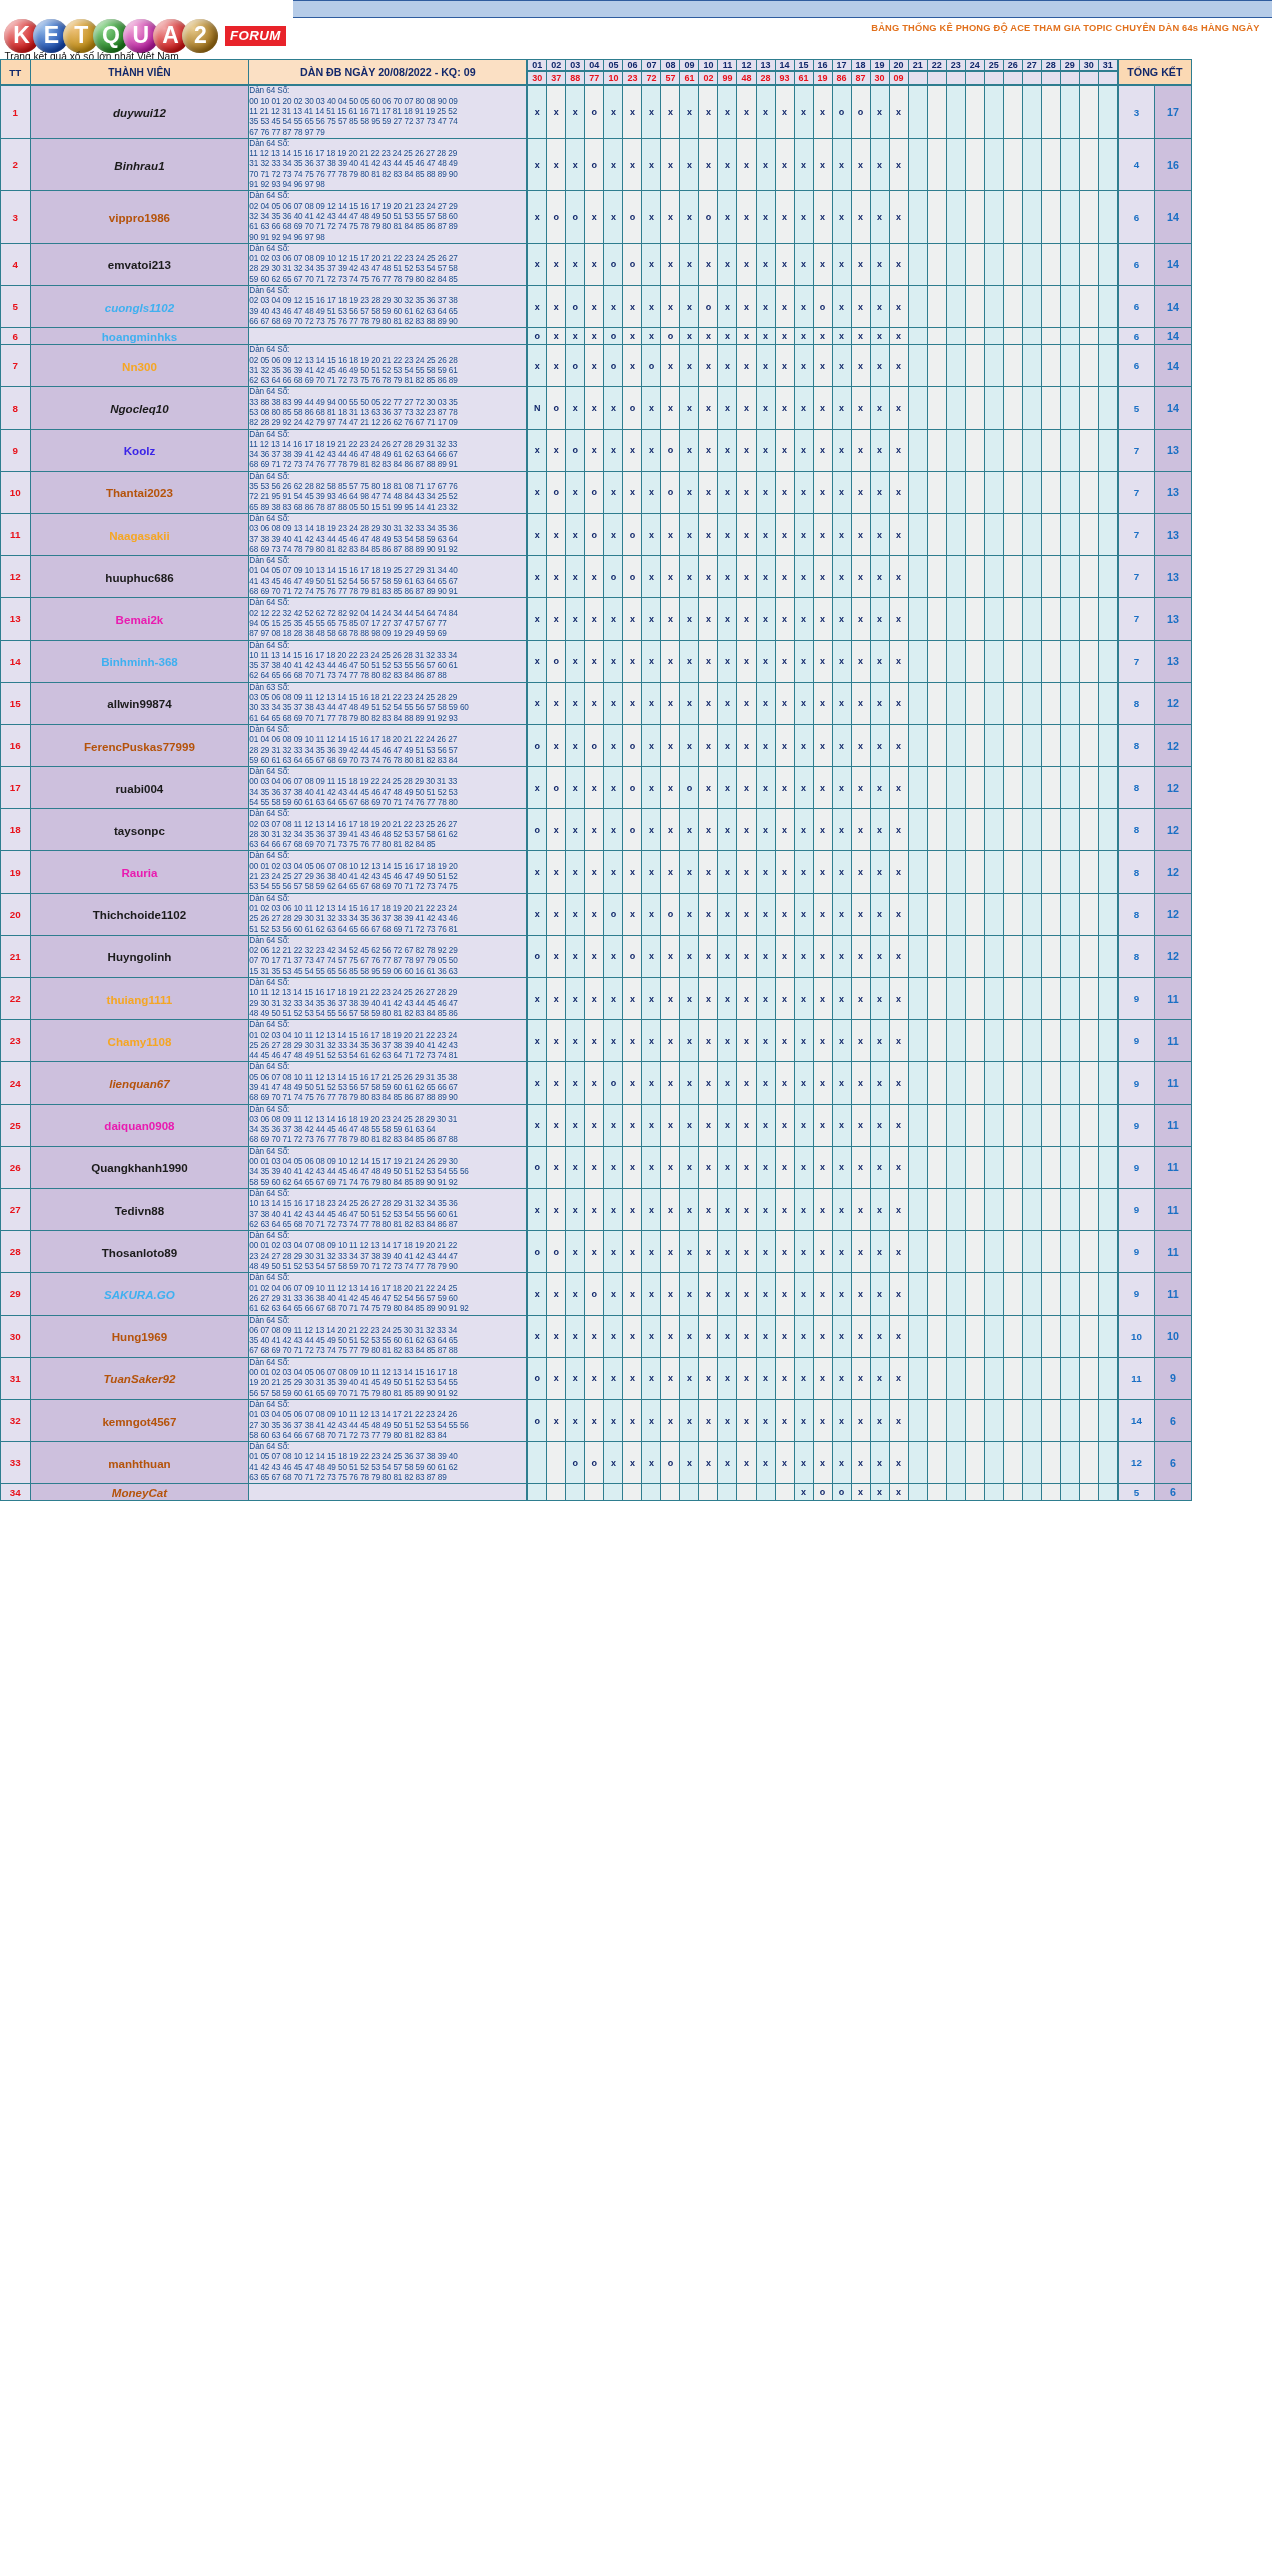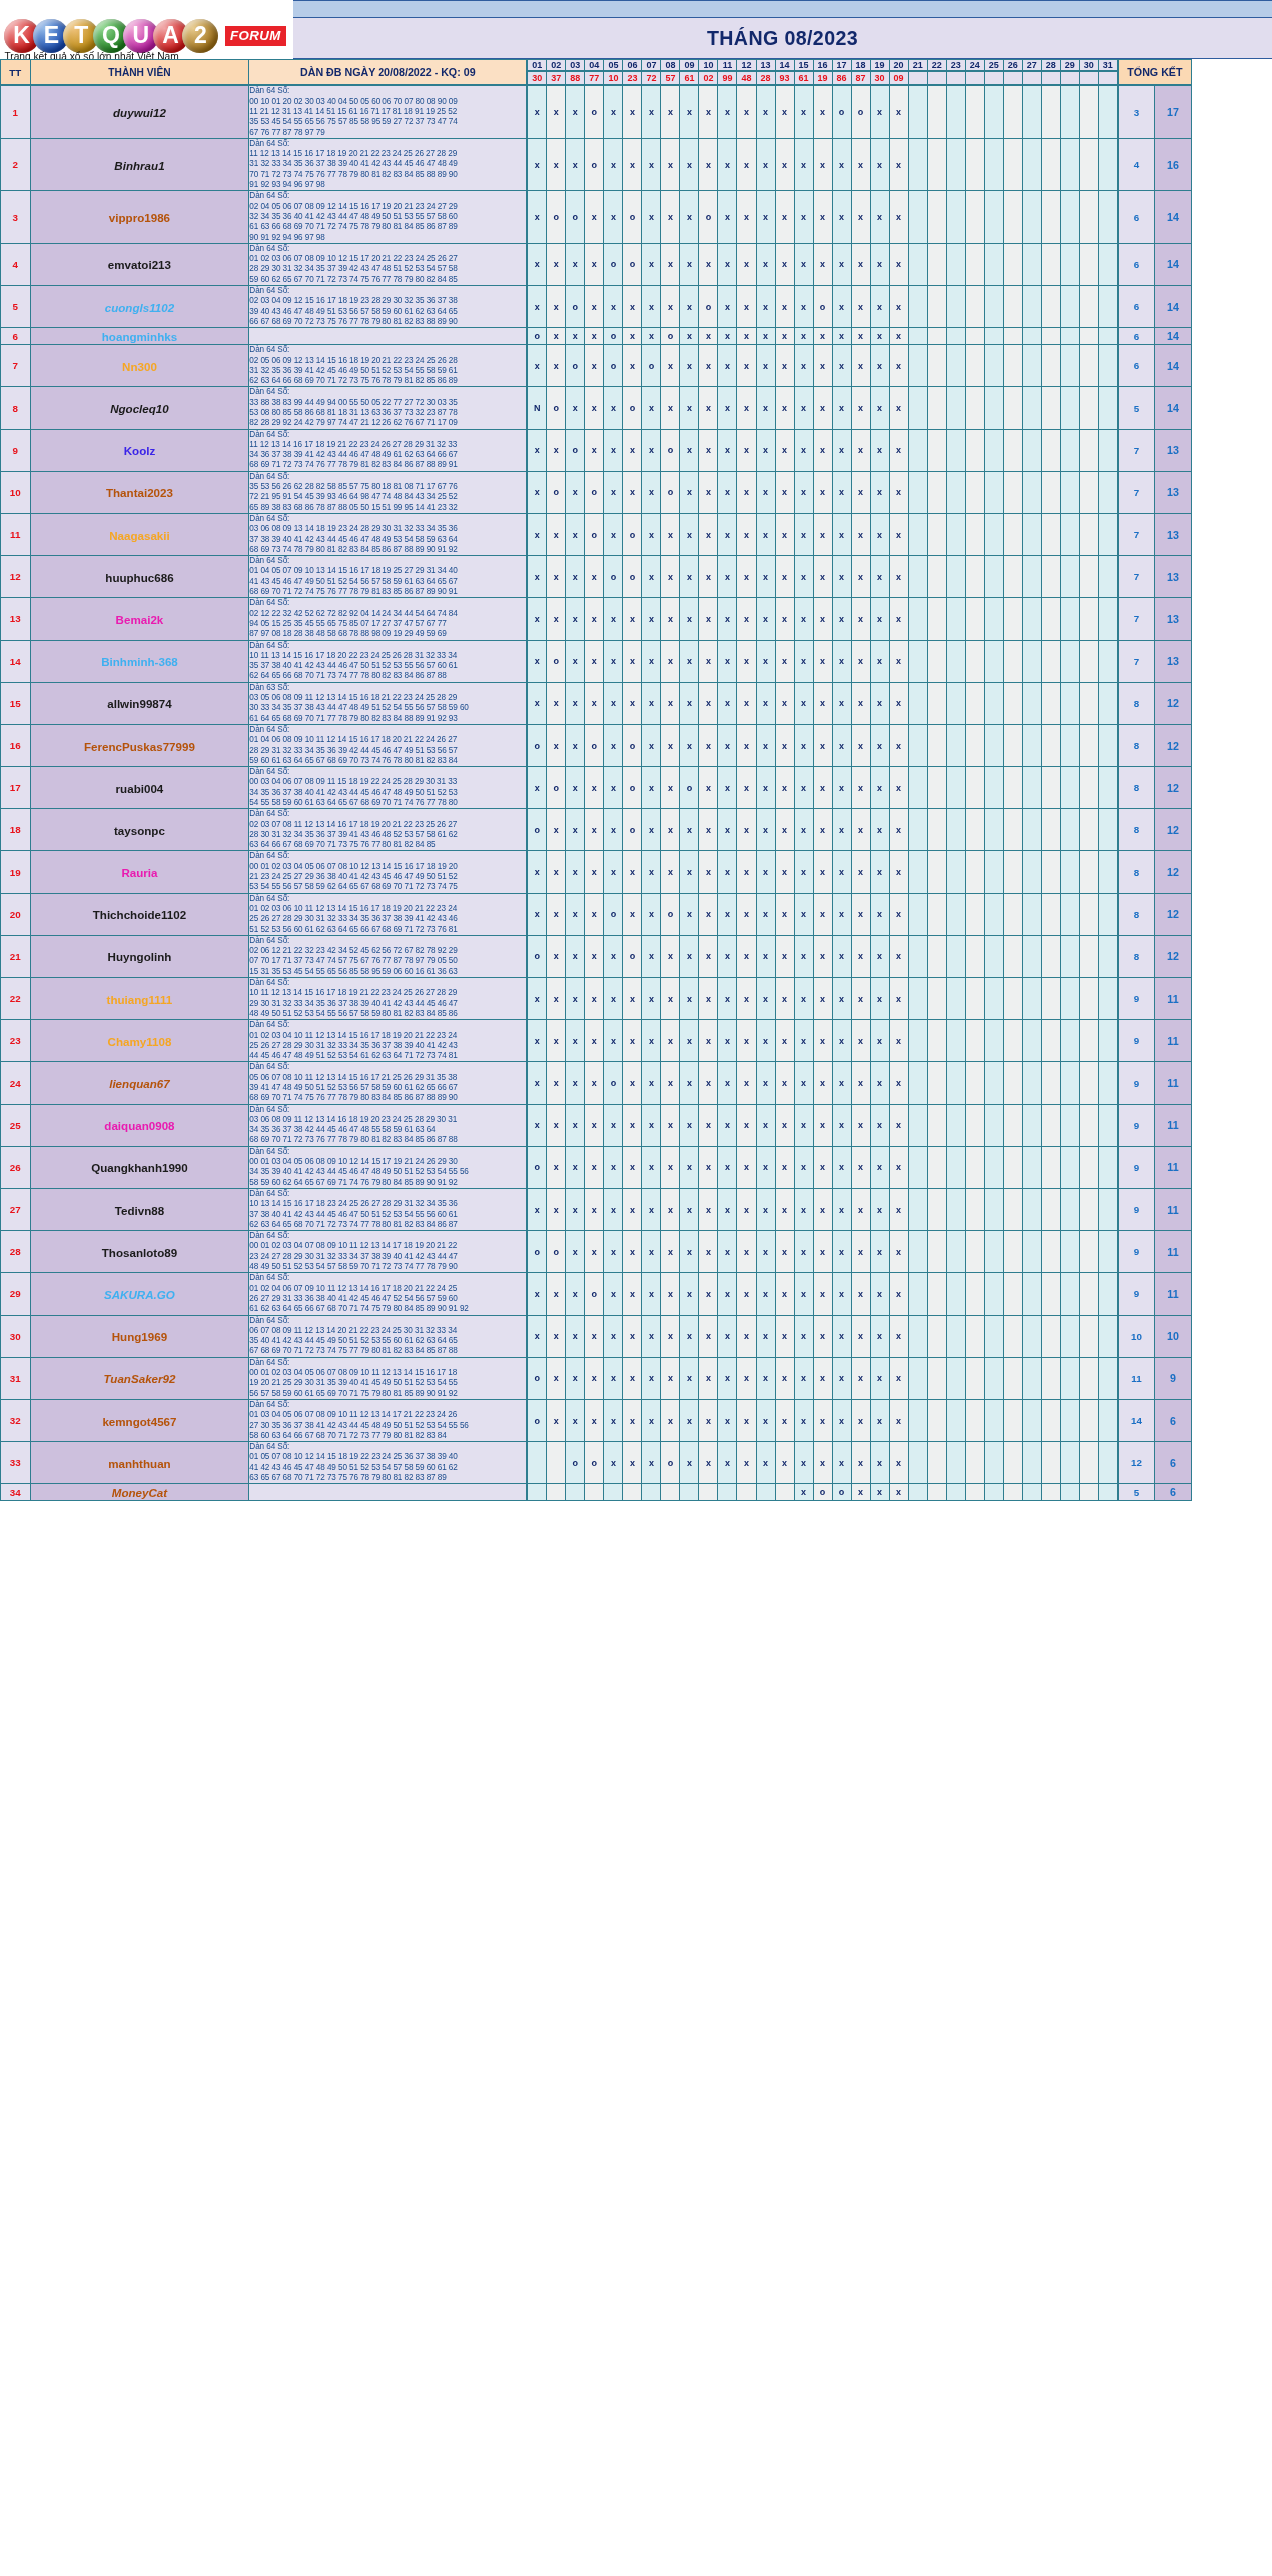--- a/index.html
+++ b/index.html
@@ -77,23 +77,20 @@
         <div class="bub b2">E</div>
         <div class="bub b3">T</div>
         <div class="bub b4">Q</div>
         <div class="bub b5">U</div>
         <div class="bub b6">A</div>
         <div class="bub b8">2</div>
         <div class="forum-badge">FORUM</div>
       </div>
       <div class="tagline">Trang kết quả xổ số lớn nhất Việt Nam</div>
     </div>
-    <div class="month-box">
-      <span>THÁNG 08/2023</span>
-    </div>
   </div>
 
   <table class="grid">
     <thead>
       <tr>
         <th class="h-tt hdr-sep" rowspan="2">TT</th>
         <th class="h-mem hdr-sep" rowspan="2">THÀNH VIÊN</th>
         <th class="h-dan hdr-sep" rowspan="2">DÀN ĐB NGÀY 20/08/2022 - KQ: 09</th>
 
         <th class="h-day thick-l hdr-sep">01</th>

